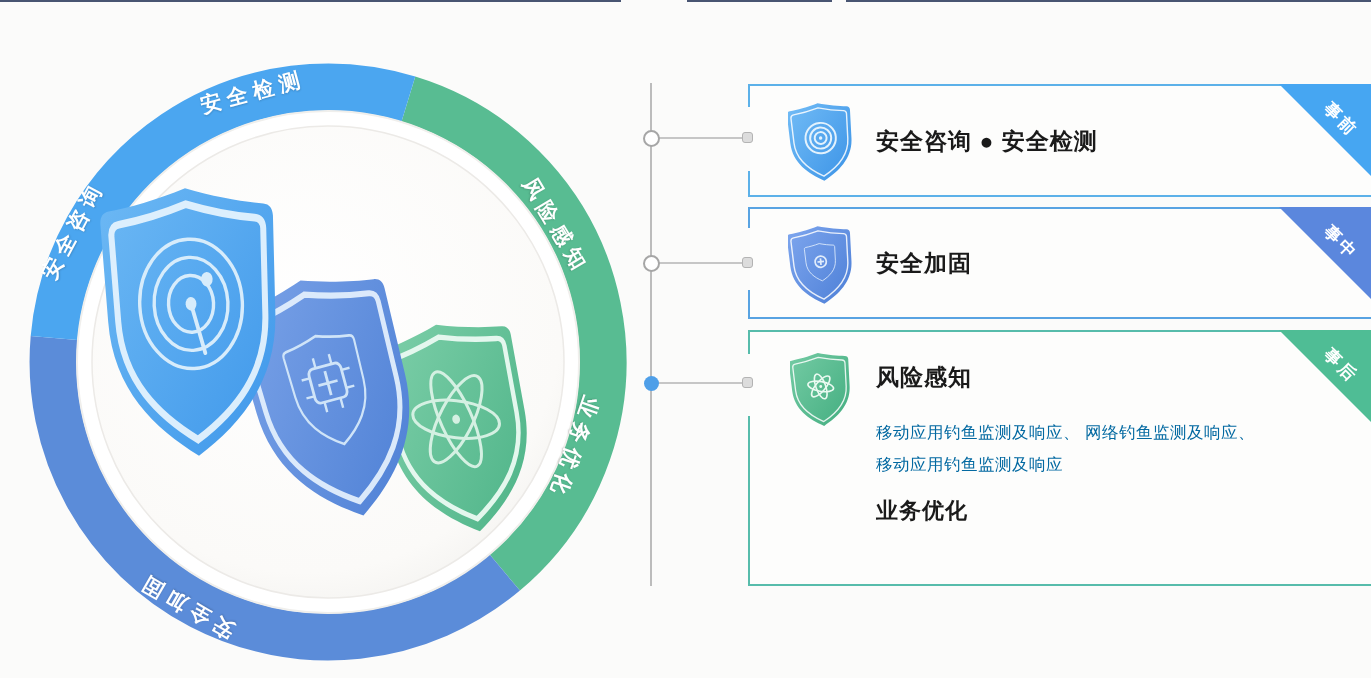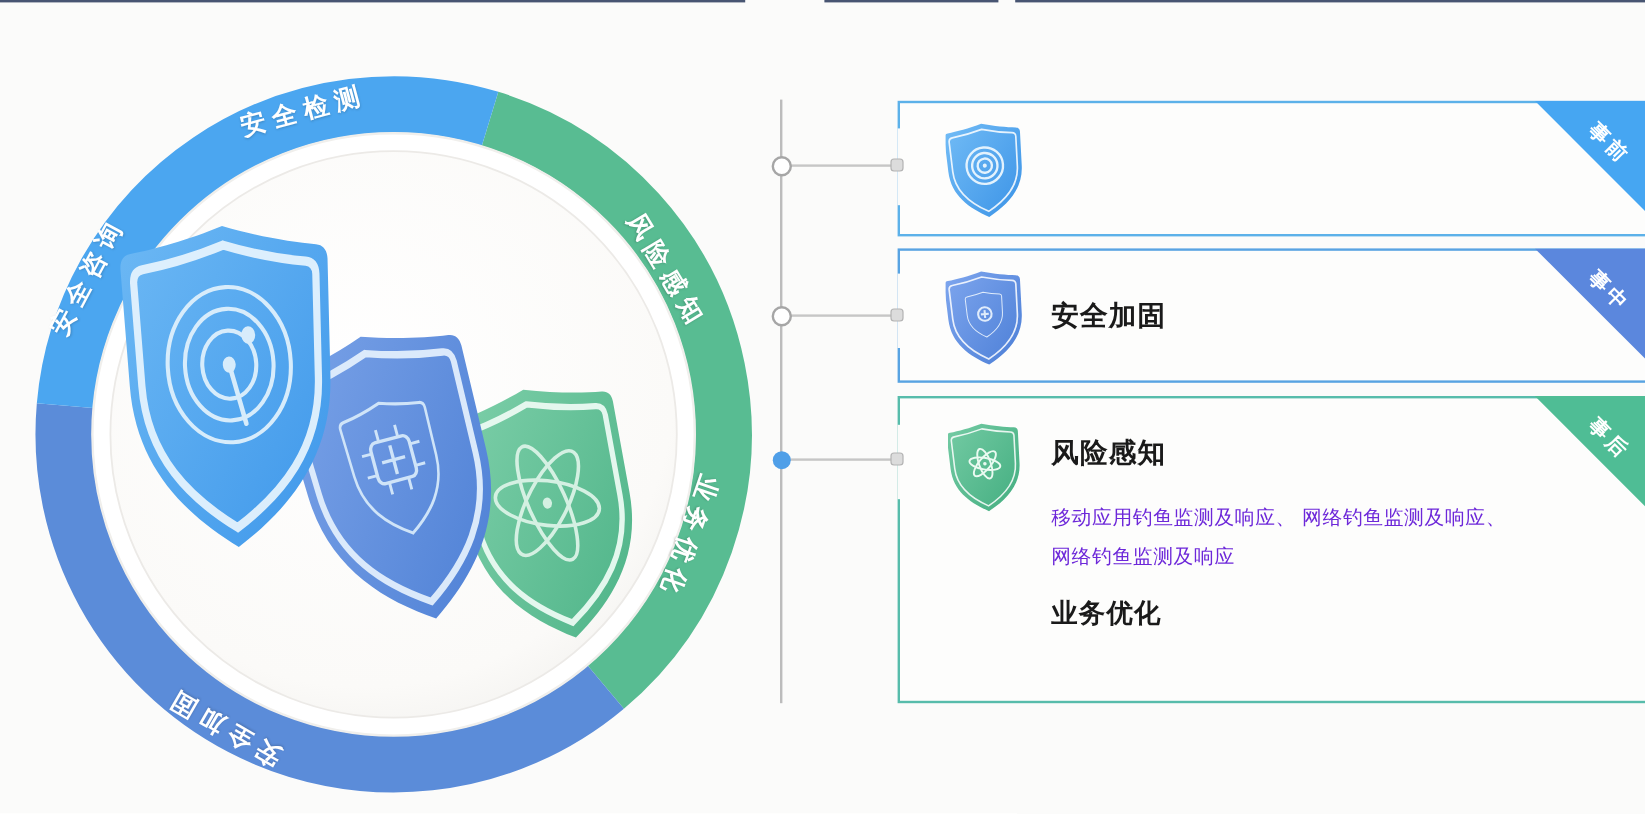--- a/index.html
+++ b/index.html
@@ -50,21 +50,21 @@
   .card-title{
     position:absolute;left:126px;color:#1a1a1a;font-size:23px;font-weight:700;
     letter-spacing:1px;white-space:nowrap;
   }
   .card-title.vcenter{top:50%;transform:translateY(-50%);}
   .sub-title{
     position:absolute;left:126px;color:#1a1a1a;font-size:22px;font-weight:700;
     letter-spacing:1px;white-space:nowrap;
   }
   .desc{
-    position:absolute;left:126px;color:#6d28d9;font-size:16.5px;line-height:32px;
+    position:absolute;left:126px;color:#0369a1;font-size:16.5px;line-height:32px;
     letter-spacing:.5px;white-space:nowrap;
   }
 </style>
 </head>
 <body>
 
 <div id="stage">
 
   <div class="topline" style="left:0;width:621px"></div>
   <div class="topline" style="left:687px;width:145px"></div>
@@ -172,20 +172,21 @@
         <use href="#shieldPath" fill="url(#icoG1)"></use>
         <use href="#shieldPath" transform="translate(6,7.4) scale(0.88)" fill="none" stroke="rgba(255,255,255,.85)" stroke-width="2.4"></use>
         <g stroke="#e3f2fd" fill="none" stroke-width="3">
           <circle cx="50" cy="56" r="9"></circle>
             <circle cx="50" cy="56" r="16"></circle>
             <circle cx="50" cy="56" r="23"></circle>
           <circle cx="50" cy="56" r="2.6" fill="#e3f2fd" stroke="none"></circle>
         </g>
       </g>
     </svg>
+    <div class="card-title vcenter">安全咨询 ● 安全检测</div>
   </div>
 
   <div class="card c2" style="top:207px;height:112px">
     <div class="border-gap" style="top:19px;height:62px"></div>
     <div class="ribbon r2">
       <span>事中</span>
     </div>
     <svg class="card-icon" style="top:14px" width="66" height="84" viewBox="0 0 100 124">
       <defs>
         <linearGradient id="icoG2" x1="0" y1="0" x2="1" y2="1">
@@ -224,17 +225,17 @@
         <g stroke="#eafaf1" fill="none" stroke-width="2.6">
           <ellipse cx="50" cy="57" rx="21" ry="7.8" transform="rotate(15 50 57)"></ellipse>
           <ellipse cx="50" cy="57" rx="21" ry="7.8" transform="rotate(75 50 57)"></ellipse>
           <ellipse cx="50" cy="57" rx="21" ry="7.8" transform="rotate(135 50 57)"></ellipse>
           <circle cx="50" cy="57" r="2.4" fill="#eafaf1" stroke="none"></circle>
         </g>
       </g>
     </svg>
     <div class="sub-title" style="top:30px;font-size:23px">风险感知</div>
     <div class="desc" style="top:84px">移动应用钓鱼监测及响应、 网络钓鱼监测及响应、</div>
-    <div class="desc" style="top:116px">网络钓鱼监测及响应</div>
+    <div class="desc" style="top:116px">移动应用钓鱼监测及响应</div>
     <div class="sub-title" style="top:164px">业务优化</div>
   </div>
 
 </div>
 
 </body></html>

